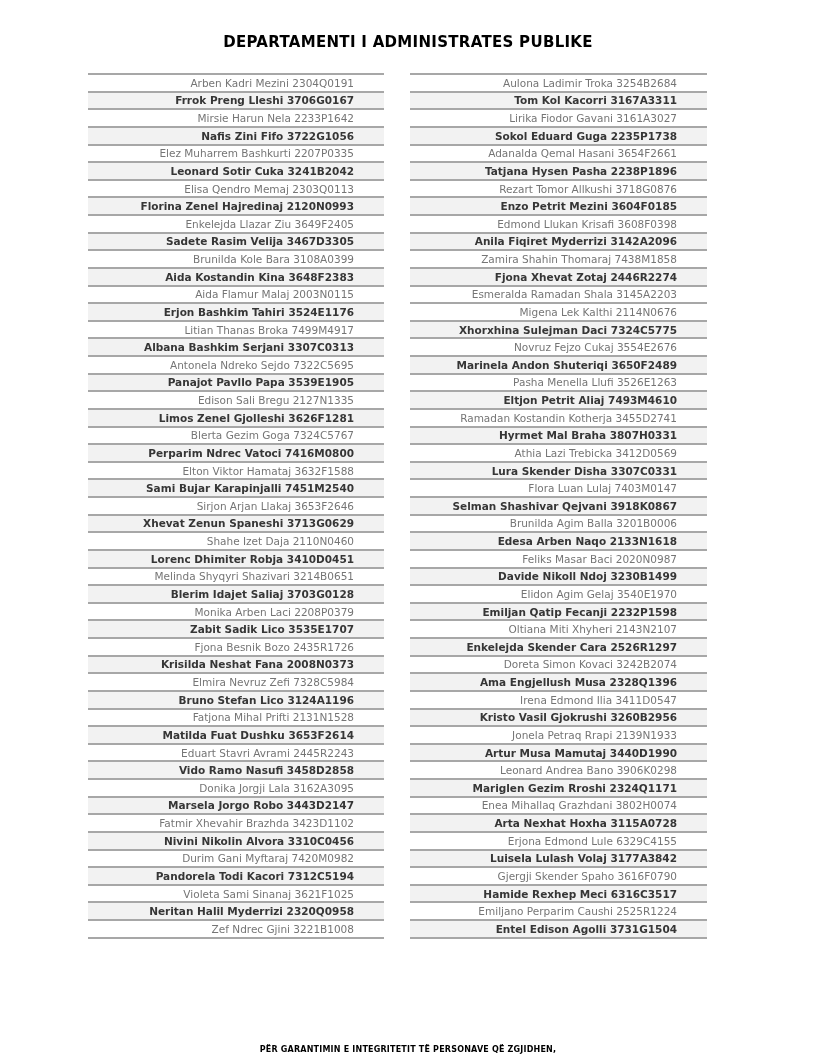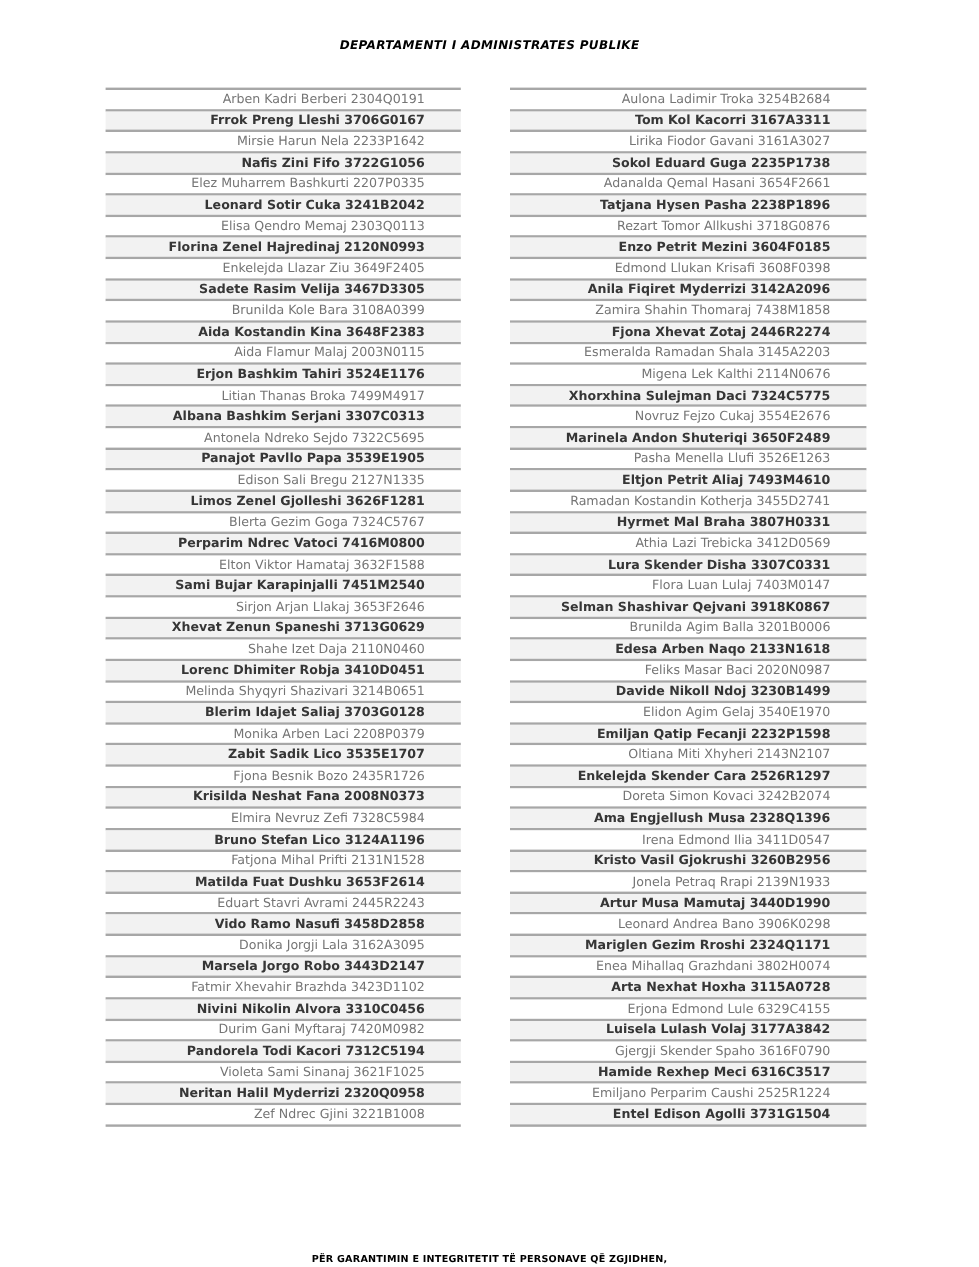--- a/index.html
+++ b/index.html
@@ -2,47 +2,47 @@
 <html style="--divider: #a7a7a7; --row-shade: #f2f2f2; --text-emph: #363636; --text-regular: #757575;"><head>
 <meta charset="utf-8">
 <style>
   html,body{margin:0;padding:0;background:#ffffff;}
   .page{
     position:relative;width:816px;height:1056px;background:#fff;overflow:hidden;
     font-family:"DejaVu Sans","Liberation Sans",sans-serif;
   }
   .title{
     position:absolute;top:33px;left:0;width:100%;text-align:center;
-    font-size:10px;font-weight:bold;color:#000;letter-spacing:.3px;white-space:nowrap;font-style:italic;
+    font-size:15px;font-weight:bold;color:#000;letter-spacing:.3px;white-space:nowrap;
   }
   .col{
     position:absolute;top:73px;width:296px;border-top:2px solid var(--divider,#a7a7a7);
   }
   .col-0{left:88px;}
-  .col-1{left:425px;width:297px;}
+  .col-1{left:410px;width:297px;}
   .row{
     box-sizing:border-box;height:17.64px;border-bottom:2.8px solid var(--divider,#a7a7a7);
     display:flex;align-items:center;justify-content:flex-end;padding-right:30px;
     font-size:10.5px;color:var(--text-regular,#757575);background:#fff;white-space:nowrap;
   }
   .row.emph{
     font-weight:bold;color:var(--text-emph,#363636);background:var(--row-shade,#f2f2f2);
   }
   .footer{
     position:absolute;top:1000px;left:0;width:100%;text-align:center;
     font-weight:bold;font-size:8px;line-height:12.5px;color:#000;letter-spacing:.2px;margin-top:44px;
   }
 </style>
 </head>
 <body>
 
 <div class="page">
   <div class="title">DEPARTAMENTI I ADMINISTRATES PUBLIKE</div>
   <div class="col col-0">
-      <div class="row">Arben Kadri Berberi 2304Q0191</div>
+      <div class="row">Arben Kadri Mezini 2304Q0191</div>
       <div class="row emph">Frrok Preng Lleshi 3706G0167</div>
       <div class="row">Mirsie Harun Nela 2233P1642</div>
       <div class="row emph">Nafis Zini Fifo 3722G1056</div>
       <div class="row">Elez Muharrem Bashkurti 2207P0335</div>
       <div class="row emph">Leonard Sotir Cuka 3241B2042</div>
       <div class="row">Elisa Qendro Memaj 2303Q0113</div>
       <div class="row emph">Florina Zenel Hajredinaj 2120N0993</div>
       <div class="row">Enkelejda Llazar Ziu 3649F2405</div>
       <div class="row emph">Sadete Rasim Velija 3467D3305</div>
       <div class="row">Brunilda Kole Bara 3108A0399</div>

